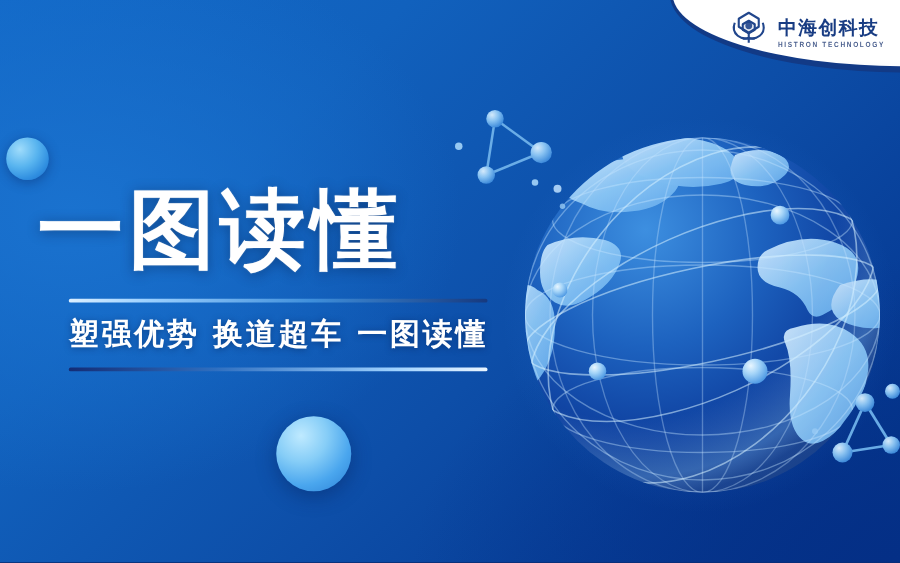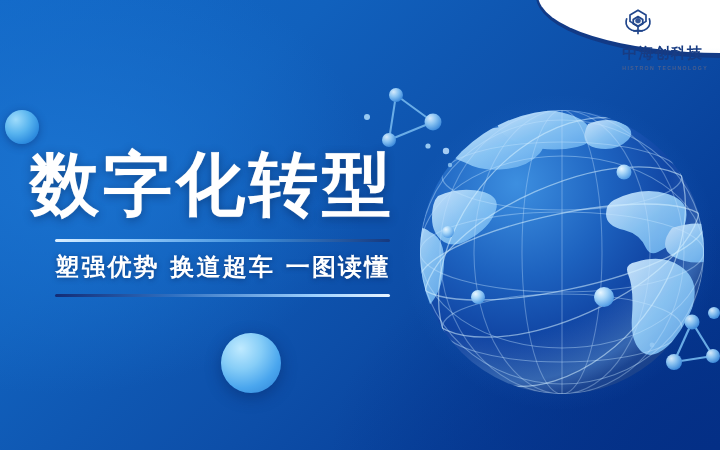--- a/index.html
+++ b/index.html
@@ -29,21 +29,21 @@
     clip-path:ellipse(188px 62px at 214px -4px);
   }
   .corner-white{
     position:absolute;top:0;right:0;width:210px;height:64px;
     background:linear-gradient(180deg,#ffffff 0%,#ffffff 74%,#f2f5fa 100%);
     -webkit-clip-path:ellipse(186px 58px at 214px -5px);
     clip-path:ellipse(186px 58px at 214px -5px);
   }
 
   
-  .logo{position:absolute;top:7px;right:12px;display:flex;align-items:flex-start;gap:7px;flex-direction:column;}
+  .logo{position:absolute;top:7px;right:12px;display:flex;align-items:flex-end;gap:7px;}
   .logo-mark{width:32px;height:32px;display:block;}
   .logo-text{display:flex;flex-direction:column;line-height:1;}
   .logo-cn{
     font-size:15px;font-weight:700;color:#183c83;letter-spacing:1.2px;
     font-family:"DejaVu Sans","Liberation Sans",sans-serif;
   }
   .logo-en{
     font-size:5.2px;font-weight:700;color:#4a5f8e;letter-spacing:1.35px;
     margin-top:3.5px;transform:scaleY(1.15);transform-origin:left top;
   }
@@ -201,21 +201,21 @@
       <circle cx="674" cy="362" r="8" fill="url(#nG)" stroke="none"></circle>
       <circle cx="714" cy="313" r="6" fill="url(#nG)" stroke="none"></circle>
       <circle cx="652" cy="345" r="2.4" fill="#9ecff6" stroke="none" opacity=".7"></circle>
     </g>
   </svg>
 
   <div class="sphere sphere-a"></div>
   <div class="sphere sphere-b"></div>
 
   <div class="headline">
-    <div class="title">数字化转型</div>
+    <div class="title">一图读懂</div>
     <div class="rule rule-top"></div>
     <div class="subtitle">塑强优势  换道超车  一图读懂</div>
     <div class="rule rule-bottom"></div>
   </div>
 
   <div class="corner-wrap">
     <div class="corner-navy"></div>
     <div class="corner-white"></div>
   </div>
 

